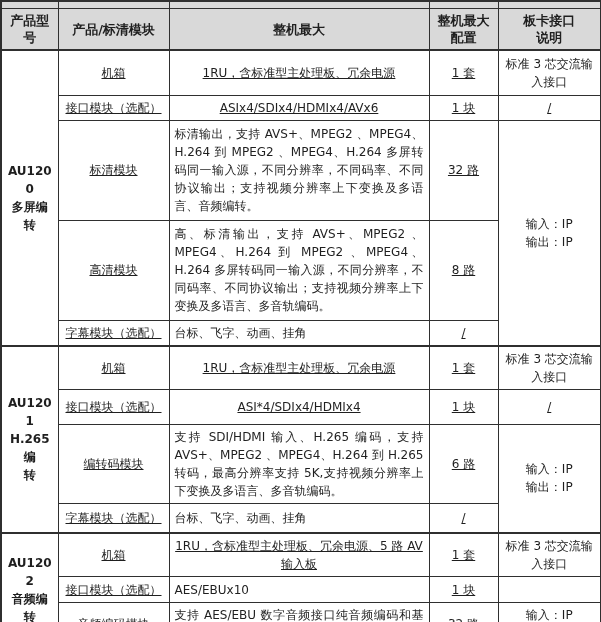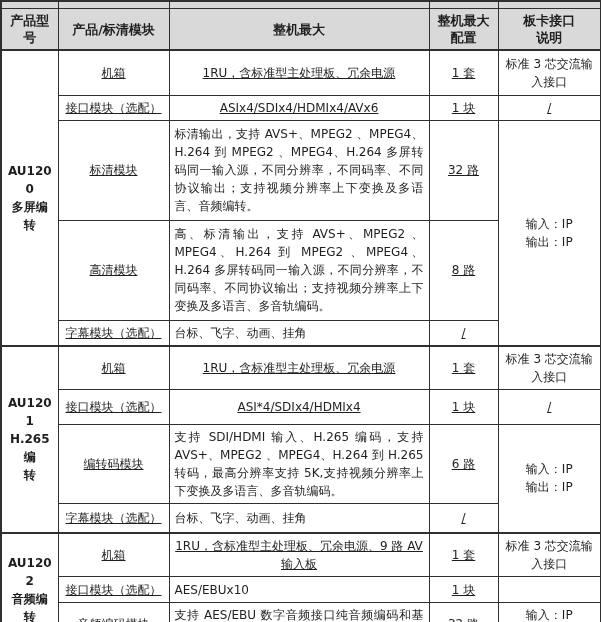--- a/index.html
+++ b/index.html
@@ -145,21 +145,21 @@
     <tr style="height:30px">
       <td class="c">字幕模块（选配）</td>
       <td class="l desc">台标、飞字、动画、挂角</td>
       <td class="c">/</td>
     </tr>
 
     <tr class="section-start" style="height:39px">
       <td class="model prel" rowspan="3">AU1202
 音频编转</td>
       <td class="c">机箱</td>
-      <td class="c desc">1RU，含标准型主处理板、冗余电源、9 路 AV 输入板</td>
+      <td class="c desc">1RU，含标准型主处理板、冗余电源、5 路 AV 输入板</td>
       <td class="c">1 套</td>
       <td class="l iface">标准 3 芯交流输入接口</td>
     </tr>
     <tr style="height:26px">
       <td class="c">接口模块（选配）</td>
       <td class="l desc">AES/EBUx10</td>
       <td class="c">1 块</td>
       <td class="l iface"></td>
     </tr>
     <tr style="height:42px">

